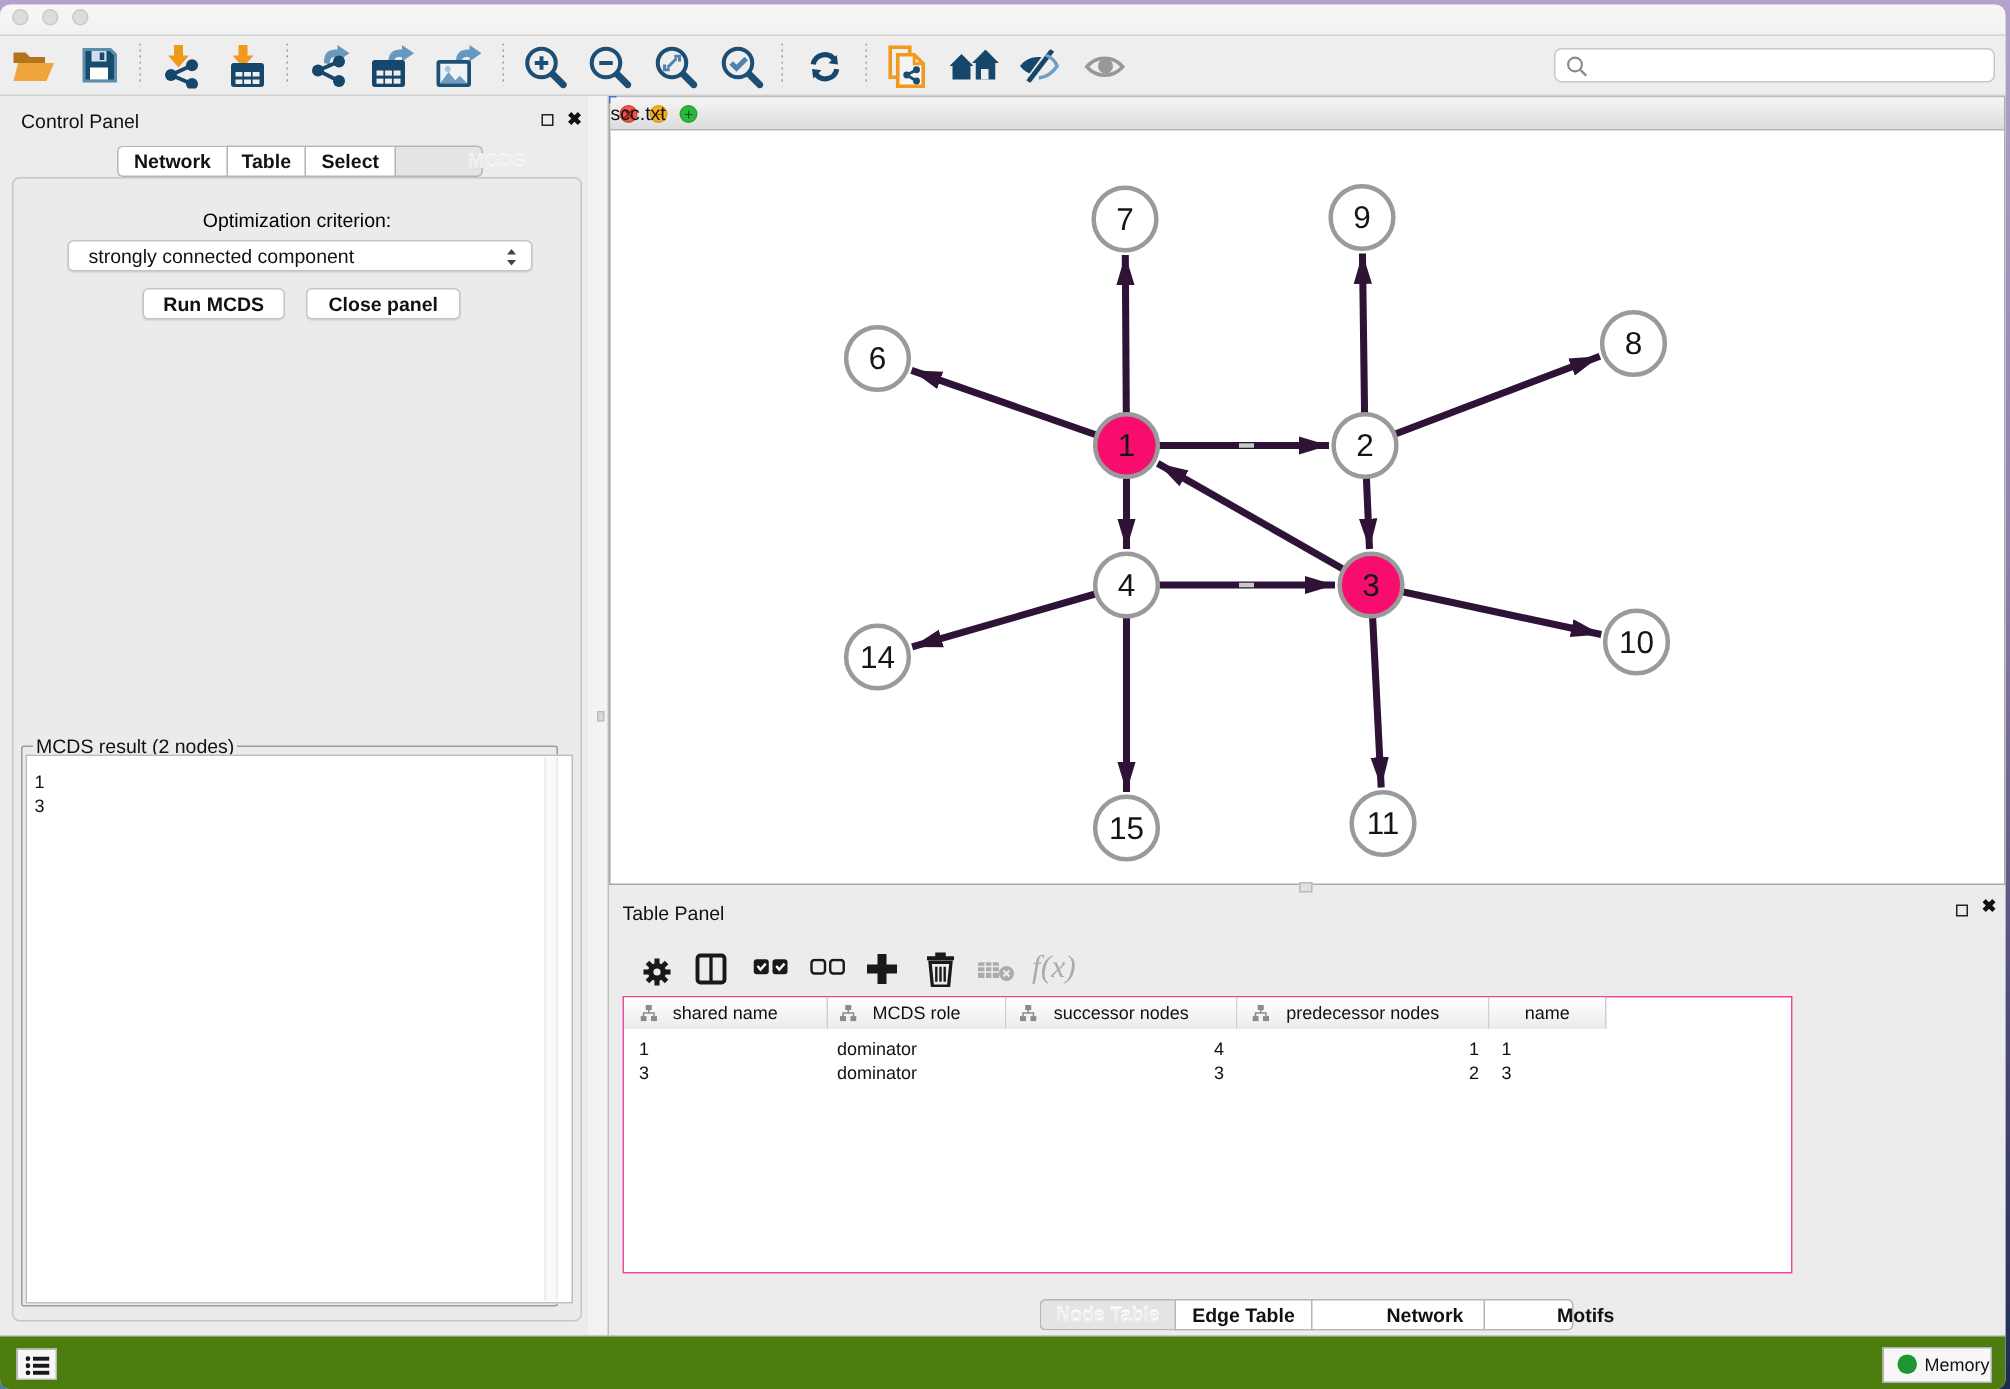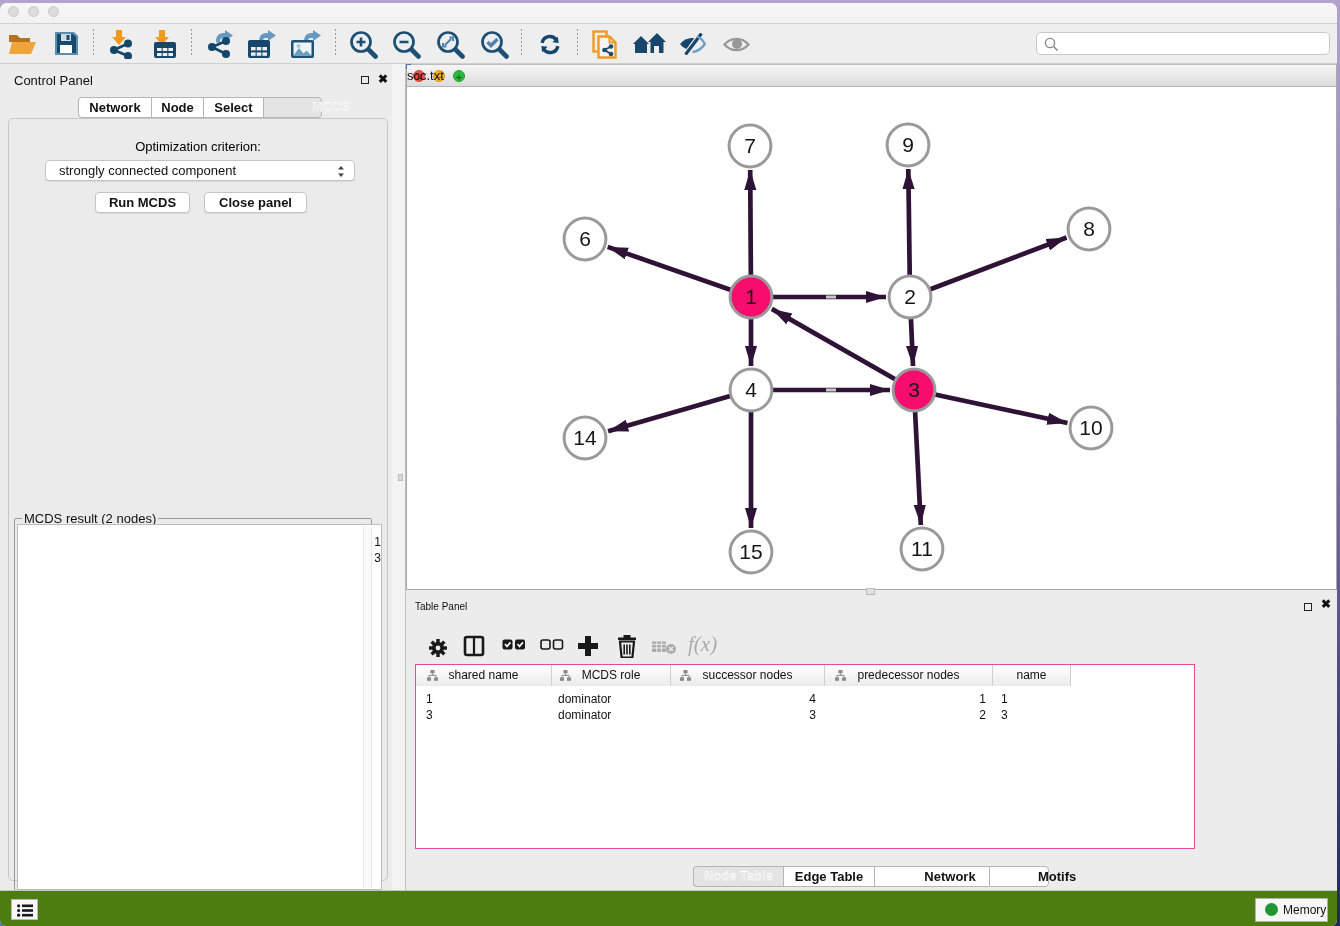--- a/index.html
+++ b/index.html
@@ -30,38 +30,38 @@
 .tabrow { position:absolute; }
 .tab { position:absolute; top:0; height:21px; background:#fff; border:1px solid #b5b5b5; border-right:none; font-size:13px; font-weight:600; color:#111; text-align:center; line-height:20px; }
 .tab.first { border-radius:4px 0 0 4px; }
 .tab.last { border-right:1px solid #b5b5b5; border-radius:0 4px 4px 0;padding-left:48px; }
 .tab.sel { background:#e4e4e4; color:#ededed; text-shadow:0 -1px 0 #ffffff; }
 
 #cp-content { position:absolute; left:8px; top:54px; width:380px; height:763px; background:#ebebeb; border:1px solid #c6c6c6; border-radius:5px; }
 #opt-label { position:absolute; left:0; top:20px; width:100%; text-align:center; font-size:13px; color:#000000; }
 #combo { position:absolute; left:36px; top:41px; width:310px; height:21px; background:#fff; border:1px solid #c4c4c4; border-radius:4px; box-shadow:0 1px 1px rgba(0,0,0,0.08); font-size:13px; color:#111; line-height:19px; padding-left:13px; }
 .btn { position:absolute; height:21px; background:#fff; border:1px solid #c4c4c4; border-radius:4px; box-shadow:0 1px 1px rgba(0,0,0,0.08); font-size:13px; font-weight:600; color:#111; text-align:center; line-height:19px; }
-#fieldset { position:absolute; left:5px; top:399px; width:358px; height:374px; border:1px solid #9b9b9b; border-radius:2px;text-align:right; }
+#fieldset { position:absolute; left:5px; top:378px; width:358px; height:374px; border:1px solid #9b9b9b; border-radius:2px; }
 #fieldset-label { position:absolute; left:7px; top:-8px; background:#ebebeb; padding:0 2px; font-size:13px; color:#111; }
 #resultbox { position:absolute; left:2px; top:5px; width:365px; height:366px; background:#fff; border:1px solid #bdbdbd; font-size:12px; color:#111; }
 #resultbox .ln { padding-left:5px; line-height:16px; }
 #result-sb { position:absolute; right:9px; top:1px; width:9px; height:362px; background:#fafafa; border-left:1px solid #e8e8e8; border-right:1px solid #e8e8e8; }
 
 #vsplit { left:392px; top:61px; width:14px; height:826px; background:#f3f3f3; border-right:1px solid #bfbfbf; }
 #vsplit-handle { position:absolute; left:6px; top:410px; width:5px; height:7px; background:#d9d9d9; border:1px solid #bdbdbd; }
 
 #netframe { left:406px; top:61px; width:931px; height:526px; background:#fff; border:1px solid #a8a8a8; border-top:1px solid #bdbdbd; }
 #netbar { position:absolute; left:0; top:0; width:929px; height:22px; background:linear-gradient(#f6f6f6,#dcdcdc); border-bottom:1px solid #b7b7b7; }
 #net-title { position:absolute; top:3px; left:0; width:100%; text-align:left; font-size:13px; font-weight:500; color:#111; }
 .light { position:absolute; top:5px; width:12px; height:12px; border-radius:50%; font-size:11px; line-height:12px; text-align:center; }
 #hsplit { left:406px; top:588px; width:931px; height:6px; background:#ececec; }
 #hsplit-handle { position:absolute; left:460px; top:-3px; width:9px; height:7px; background:#e0e0e0; border:1px solid #bbb; }
 
 #tpanel { left:406px; top:594px; width:931px; height:293px; background:#ececec; }
-#tp-title { position:absolute; left:9px; top:4px; font-size:10px; color:#111; }
+#tp-title { position:absolute; left:9px; top:4px; font-size:13px; color:#111; }
 #tp-toolbar { position:absolute; left:9px; top:30px; width:913px; height:40px; }
 #tablebox { position:absolute; left:9px; top:67px; width:780px; height:185px; background:#fff; border:1px solid #ec4899; }
 .th { position:absolute; top:0; height:21px; background:linear-gradient(#ffffff,#ebebeb); border-right:1px solid #cfcfcf; font-size:12px; color:#111; text-align:center; line-height:21px; }
 .td { position:absolute; font-size:12px; color:#111; line-height:16px; }
 
 .btab { position:absolute; top:0; height:21px; background:#fff; border:1px solid #b5b5b5; border-right:none; font-size:13px; font-weight:600; color:#111; text-align:center; line-height:20px; }
 
 #statusbar { left:0; top:887px; width:1337px; height:36px; background:#4d7c0f; border-top:1px solid #c6c6c6; }
 #listbtn { position:absolute; left:11px; top:8px; width:27px; height:21px; background:#f7f7f7; border:1px solid #b9b9b9; }
 #membtn { position:absolute; left:1255px; top:7px; width:73px; height:24px; background:#f7f7f7; border:1px solid #b0b0b0; font-size:12px; color:#111; line-height:22px; }
@@ -203,21 +203,21 @@
         <path d="M9.5 9.5 L13.5 13.5" stroke="#8a8a8a" stroke-width="1.6"></path>
       </svg>
     </div>
   </div>
   <div id="cpanel" class="abs">
     <div id="cp-title">Control Panel</div>
     <div class="hdrbtn-sq" style="left:361px;"></div>
     <div class="hdrbtn-x" style="left:378px;">✖</div>
     <div class="tabrow" style="left:78px; top:33px;">
       <div class="tab first" style="left:0; width:73px;">Network</div>
-      <div class="tab" style="left:73px; width:52px;">Node</div>
+      <div class="tab" style="left:73px; width:52px;">Table</div>
       <div class="tab" style="left:125px; width:60px;">Select</div>
       <div class="tab last sel" style="left:185px; width:59px;">MCDS</div>
     </div>
     <div id="cp-content">
       <div id="opt-label">Optimization criterion:</div>
       <div id="combo">strongly connected component
         <svg width="8" height="13" viewBox="0 0 8 13" style="position:absolute;right:9px;top:4px;">
           <path d="M1 4.6 L4 1 L7 4.6 Z M1 8.4 L4 12 L7 8.4 Z" fill="#444"></path>
         </svg>
       </div>

